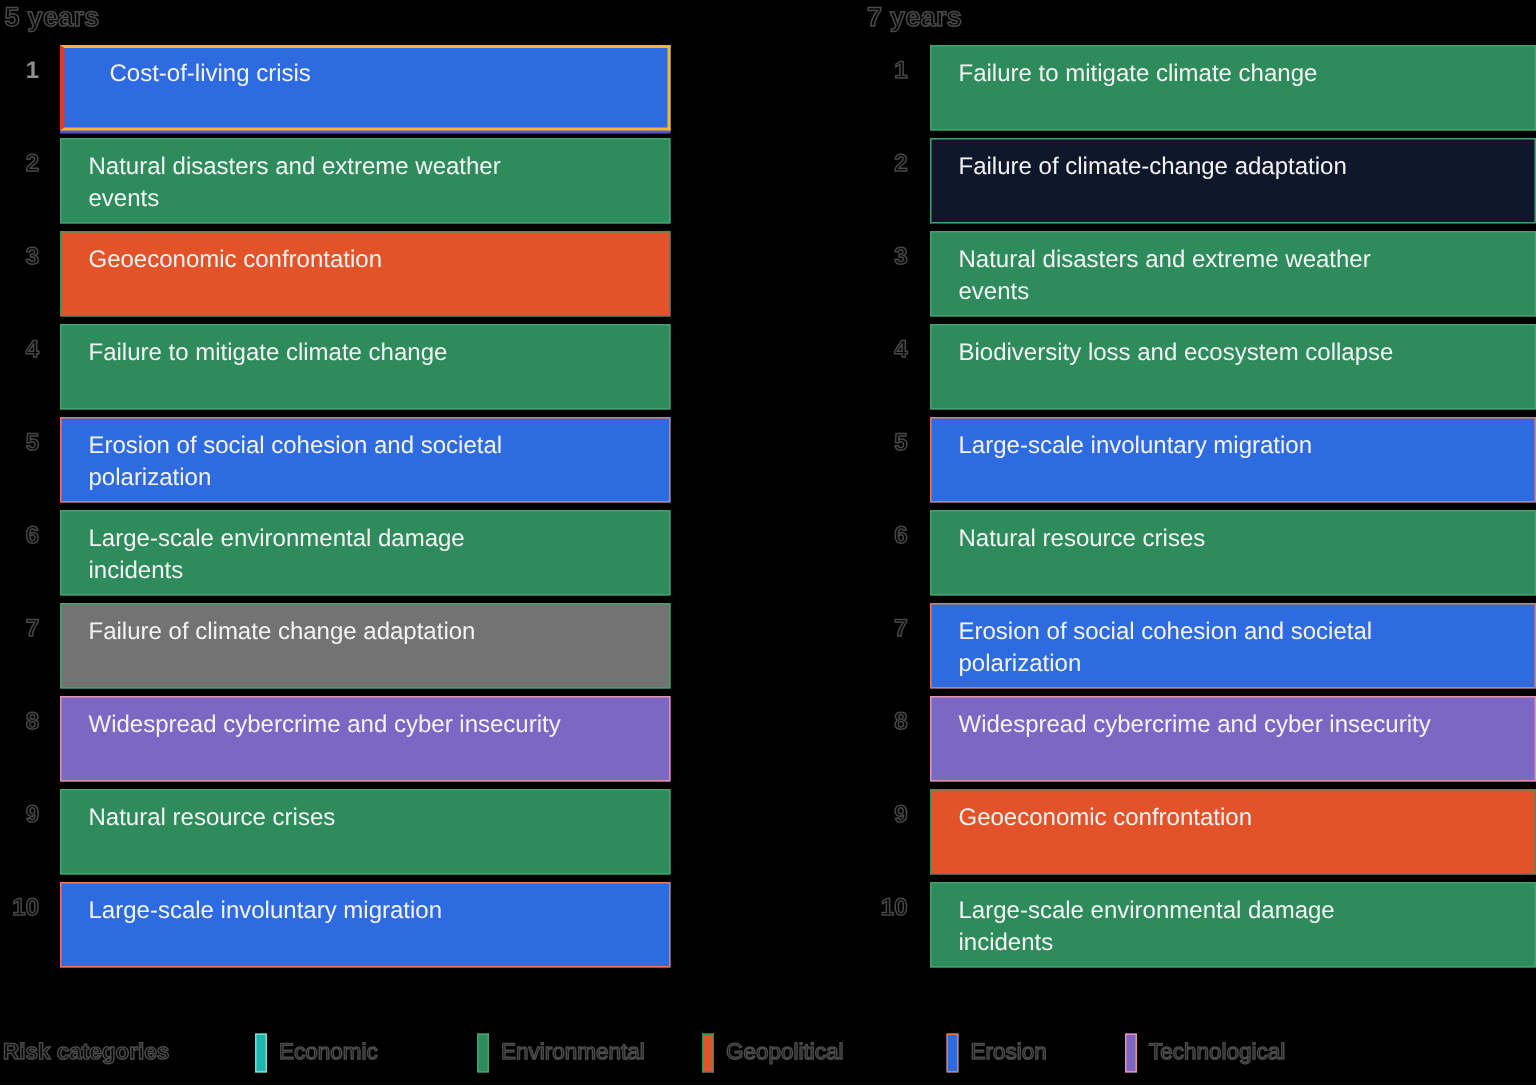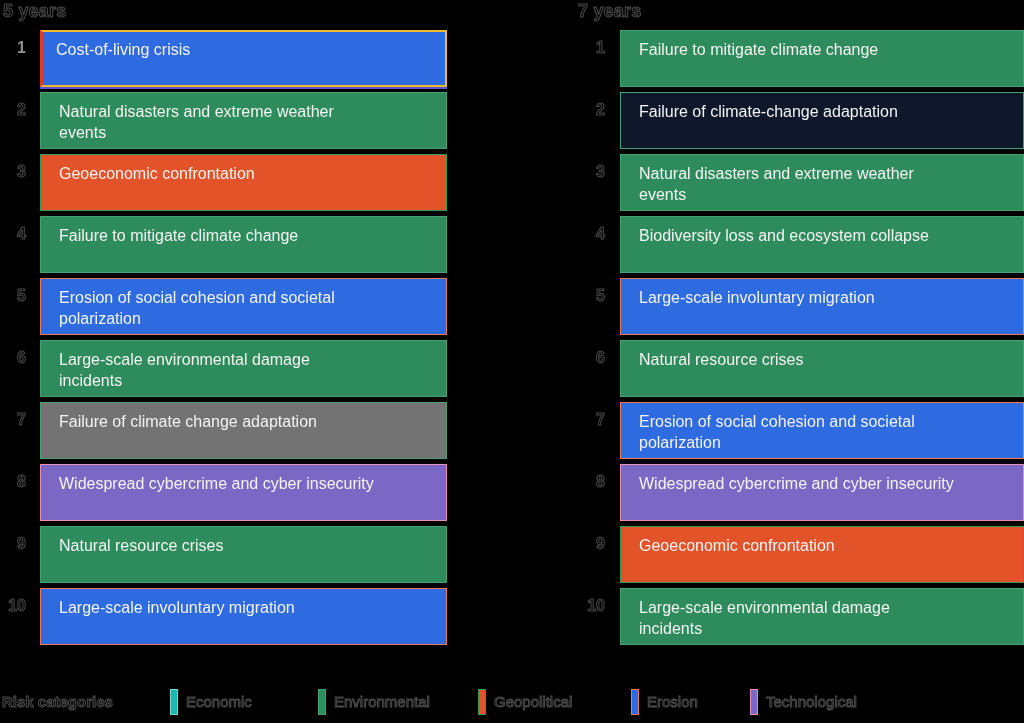--- a/index.html
+++ b/index.html
@@ -15,31 +15,31 @@
   .row{display:flex;height:57px;}
   .rank{width:26px;text-align:right;padding-top:9px;font-size:16px;font-weight:bold;
         color:#050505;-webkit-text-stroke:1px #474747;flex:none;}
   #col-right .rank{width:27px;}
   .rank.solid{color:#8f8f8f;-webkit-text-stroke:0;}
   .box{flex:1;margin-left:14px;box-sizing:border-box;border:1px solid transparent;
        padding:8px 10px 0 18px;font-size:16px;line-height:21px;color:#f3f3f3;
        white-space:pre-line;}
   #col-right .box{margin-left:15px;}
   .box.highlight{border:2px solid #f0bb2b;border-left:3px solid #dd3a2b;
-                 box-shadow:0 2px 0 #5a52d5;padding-left:13px;padding-top:7px;}
+                 box-shadow:0 2px 0 #5a52d5;padding-left:30px;padding-top:7px;}
   .legend{position:absolute;left:0;top:687px;width:912px;height:30px;}
   .legend-title{position:absolute;left:2px;top:6px;font-size:15px;font-weight:bold;
                 color:#050505;-webkit-text-stroke:1px #4a4a4a;}
   .legend-item{position:absolute;top:2px;display:flex;align-items:flex-start;}
   .swatch{width:8px;height:26px;border:1px solid transparent;box-sizing:border-box;flex:none;}
   .legend-label{margin-left:8px;padding-top:4px;font-size:15px;
                 color:#050505;-webkit-text-stroke:1px #4a4a4a;}
   #legend-economic{left:170px;}
   #legend-environmental{left:318px;}
-  #legend-geopolitical{left:478px;}
+  #legend-geopolitical{left:468px;}
   #legend-societal{left:631px;}
   #legend-technological{left:750px;}
 </style>
 </head>
 <body>
 
 <div class="canvas">
 
   <div class="col-title" id="title-left">5 years</div>
   <div class="col-title" id="title-right">7 years</div>

